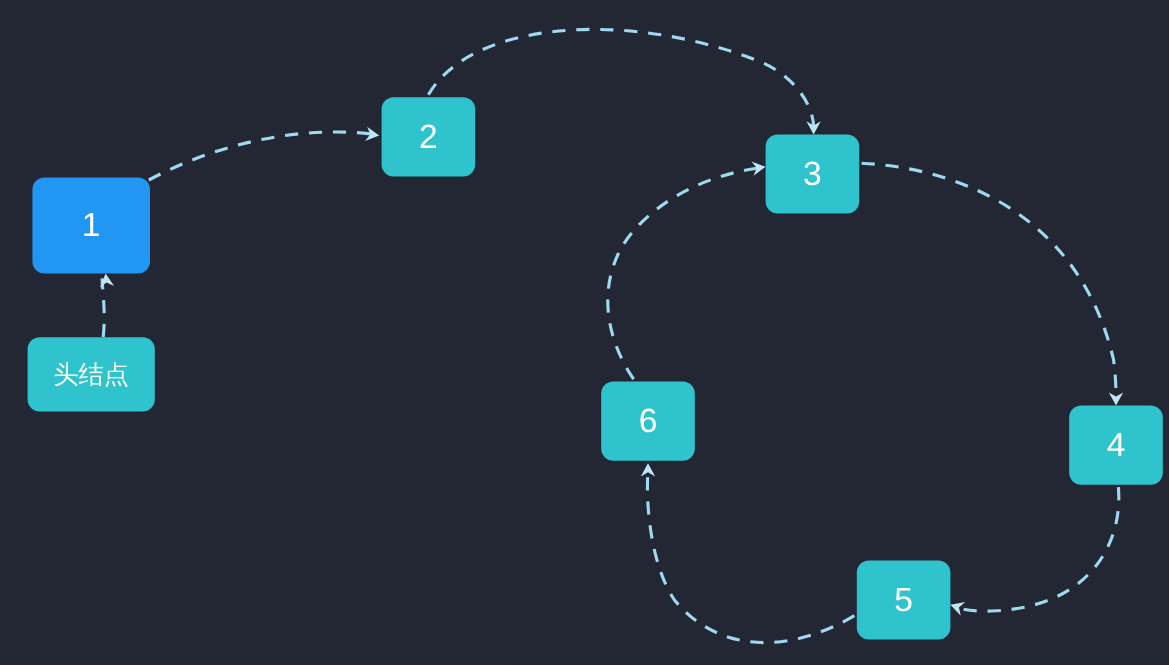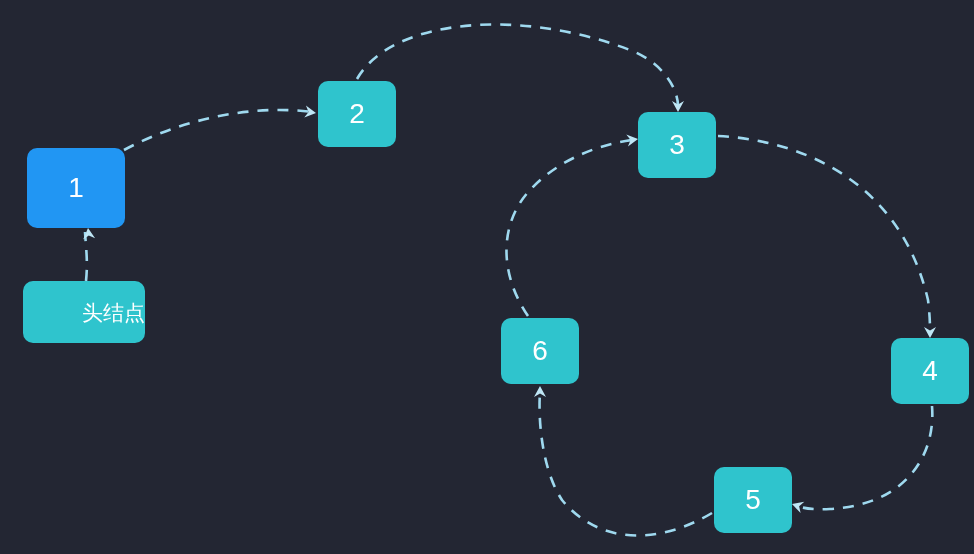--- a/index.html
+++ b/index.html
@@ -92,17 +92,17 @@
       </div>
       <div class="node node-num" style="left: 891px; top: 338px; width: 78px; height: 66px; background: rgb(47, 196, 205); color: rgb(255, 255, 255);">
         <span class="node-label">4</span>
       </div>
       <div class="node node-num" style="left: 714px; top: 467px; width: 78px; height: 66px; background: rgb(47, 196, 205); color: rgb(255, 255, 255);">
         <span class="node-label">5</span>
       </div>
       <div class="node node-num" style="left: 501px; top: 318px; width: 78px; height: 66px; background: rgb(47, 196, 205); color: rgb(255, 255, 255);">
         <span class="node-label">6</span>
       </div>
-      <div class="node node-text" style="left: 23px; top: 281px; width: 122px; height: 62px; background: rgb(47, 196, 205); color: rgb(255, 255, 255); justify-content: flex-end;">
+      <div class="node node-text" style="left: 23px; top: 281px; width: 106px; height: 62px; background: rgb(47, 196, 205); color: rgb(255, 255, 255);">
         <span class="node-label">头结点</span>
       </div>
     </div>
 </div>
 
 </body></html>

